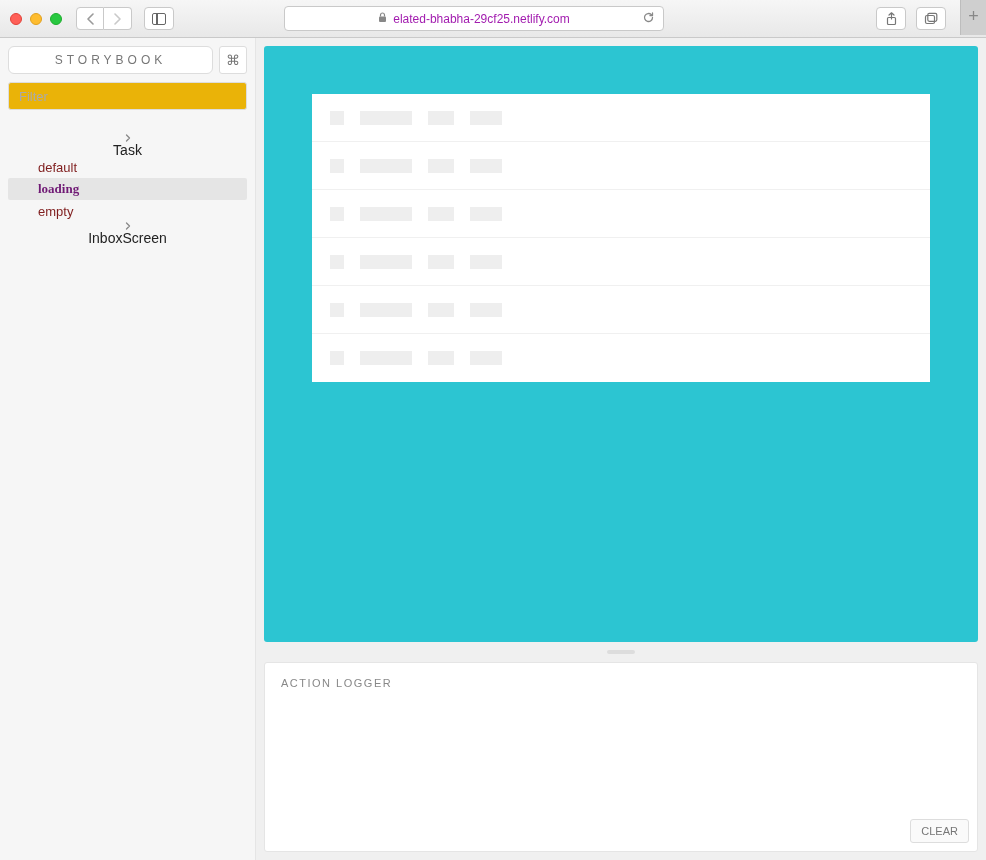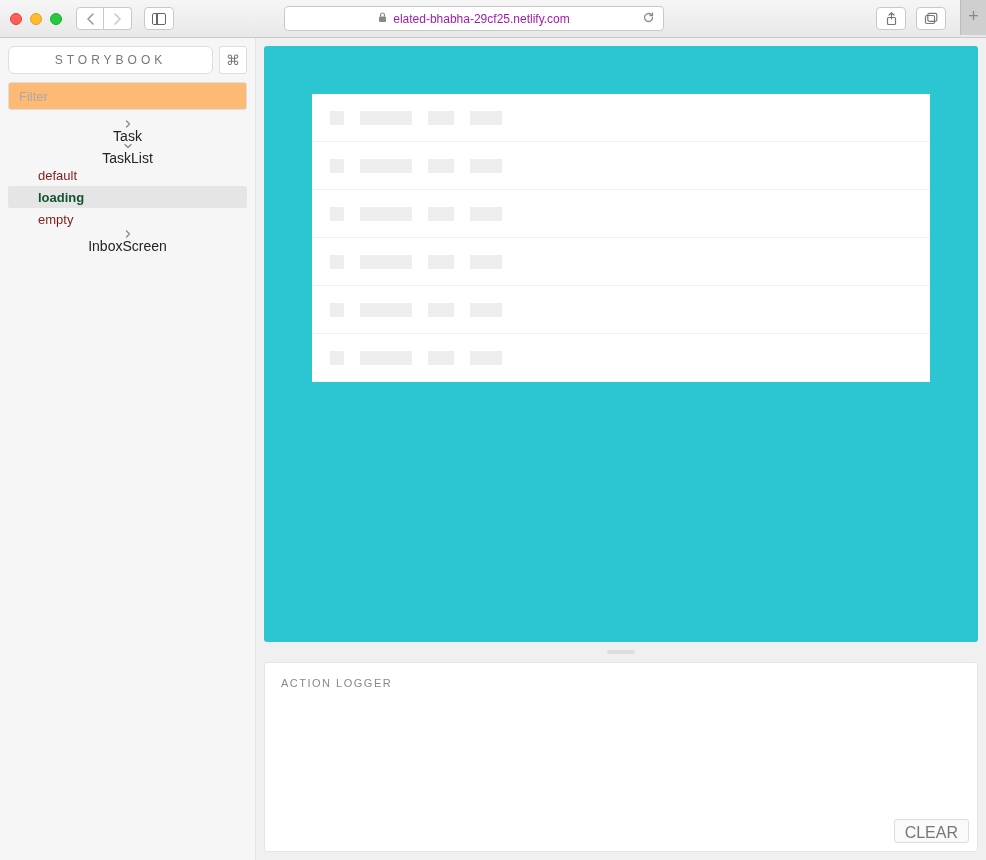--- a/index.html
+++ b/index.html
@@ -72,35 +72,35 @@
       flex:1;height:28px;border:1px solid #ddd;background:#fff;border-radius:6px;
       display:flex;align-items:center;justify-content:center;
       letter-spacing:4px;font-size:12px;color:#777;font-weight:500;
     }
     .shortcut-btn{
       width:28px;height:28px;border:1px solid #ddd;background:#fff;border-radius:3px;
       display:flex;align-items:center;justify-content:center;color:#777;font-size:14px;
     }
     .filter-input{
       width:100%;height:28px;border:1px solid #ddd;border-radius:3px;
-      padding:0 10px;font-size:13px;background:#fdba74;color:#333;outline:none;
-      margin-bottom:10px;
+      padding:0 10px;font-size:13px;background:#eab308;color:#333;outline:none;
+      margin-bottom:24px;
     }
     .filter-input::placeholder{color:#aaa;}
     .tree{font-size:14px;color:#333;}
     .tree-item{
       display:flex;align-items:center;height:22px;padding:0 4px;
       cursor:pointer;
     }
     .tree-item .arrow{
       width:14px;display:inline-flex;justify-content:center;color:#888;font-size:10px;
     }
     .tree-item.kind{font-weight:400;color:#222;flex-direction:column;}
     .tree-story{padding-left:30px;height:22px;display:flex;align-items:center;color:#7f1d1d;cursor:pointer;font-size:13px;}
-    .tree-story.selected{background:#e5e5e5;color:#14532d;font-weight:600;border-radius:2px;}
+    .tree-story.selected{background:#e5e5e5;color:#701a75;font-weight:600;border-radius:2px;font-family:Liberation Serif, serif;}
     .right-panel{flex:1;display:flex;flex-direction:column;padding:8px;gap:8px;}
     .preview{
       flex:1;background:#2cc5d2;border-radius:3px;position:relative;overflow:hidden;
     }
     .preview-inner{
       position:absolute;left:48px;top:48px;right:48px;
       background:#fff;
     }
     .skel-row{
       height:48px;border-bottom:1px solid #f0f0f0;display:flex;align-items:center;
@@ -120,21 +120,21 @@
       height:190px;background:#fff;border:1px solid #e5e5e5;border-radius:3px;
       display:flex;flex-direction:column;position:relative;
     }
     .al-header{
       padding:14px 16px;font-size:11px;letter-spacing:1.5px;color:#888;
     }
     .al-body{flex:1;}
     .al-clear{
       position:absolute;right:8px;bottom:8px;
       height:24px;border:1px solid #ddd;background:#fafafa;border-radius:3px;
-      padding:4px 10px;font-size:16px;color:#777;cursor:pointer;
+      padding:4px 10px;font-size:11px;color:#777;cursor:pointer;
     }
   </style>
 </head>
 <body>
 
 <div class="browser-chrome">
   <div class="traffic-lights">
     <div class="tl tl-red"></div>
     <div class="tl tl-yellow"></div>
     <div class="tl tl-green"></div>
@@ -198,28 +198,20 @@
     <input class="filter-input" placeholder="Filter" style="">
     <div class="tree" id="tree">
         <div class="tree-item kind">
           <span class="arrow">
             <svg width="8" height="8" viewBox="0 0 8 8">
               <path d="M2.5 1 L5.5 4 L2.5 7" stroke="#888" stroke-width="1.3" fill="none" stroke-linecap="round" stroke-linejoin="round"></path>
             </svg>
           </span>
           <span>Task</span>
         </div>
-        <div class="tree-item kind">
-          <span class="arrow">
-            <svg width="8" height="8" viewBox="0 0 8 8">
-              <path d="M1 2.5 L4 5.5 L7 2.5" stroke="#888" stroke-width="1.3" fill="none" stroke-linecap="round" stroke-linejoin="round"></path>
-            </svg>
-          </span>
-          <span>TaskList</span>
-        </div>
         <div class="tree-story">
           <span>default</span>
         </div>
         <div class="tree-story selected">
           <span>loading</span>
         </div>
         <div class="tree-story">
           <span>empty</span>
         </div>
         <div class="tree-item kind">

